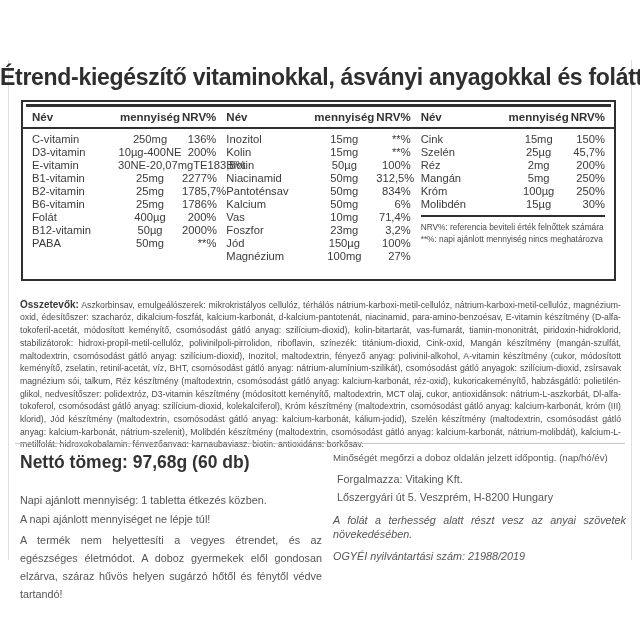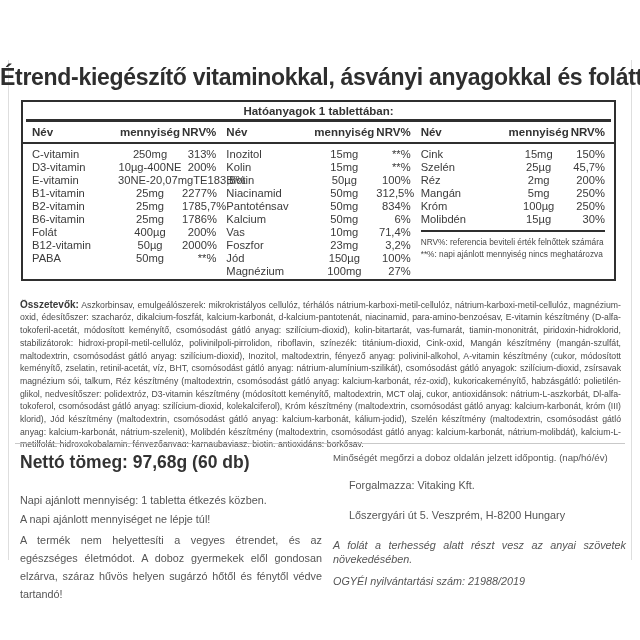--- a/index.html
+++ b/index.html
@@ -34,35 +34,34 @@
 
   .divider{position:absolute;left:15px;top:443px;width:610px;height:1px;background:#c9c9c9;}
 
   .bl{position:absolute;left:20px;top:452px;width:302px;}
   .net-weight{font-size:17.5px;font-weight:bold;color:#333;margin:0 0 20px 0;white-space:nowrap;}
   .bl-line{font-size:10.8px;line-height:14px;color:#555;margin:0 0 5px 0;}
   .bl-para{font-size:10.8px;line-height:18px;color:#555;text-align:justify;margin-top:2px;}
 
   .br{position:absolute;left:333px;top:452px;width:293px;}
   .br-quality{font-size:9.6px;color:#555;white-space:nowrap;margin:0 0 10px 0;}
-  .br-line{font-size:10.8px;line-height:13.5px;color:#555;margin:16px;}
+  .br-line{font-size:10.8px;line-height:13.5px;color:#555;margin:4px;}
   .br-claim{font-size:10.8px;line-height:14px;color:#555;font-style:italic;text-align:justify;margin:9px 0 0 0;}
   .br-reg{font-size:10.8px;color:#555;font-style:italic;margin:9px 0 0 0;white-space:nowrap;}
 </style>
 </head>
 <body>
 
 <div class="page">
   <div class="edge left"></div>
   <div class="edge right"></div>
 
   <div class="title">Étrend-kiegészítő vitaminokkal, ásványi anyagokkal és foláttal</div>
 
   <div class="facts">
-    <div class="facts-title">Hatóanyagok 1 tablettában:</div>
     <div class="thick-rule"></div>
     <div class="head-row" id="head-row">
         <div class="fgroup">
           <div class="frow">
             <span class="fname">Név</span>
             <span class="famt">mennyiség</span>
             <span class="fnrv">NRV%</span>
           </div>
         </div>
         <div class="fgroup">
@@ -79,21 +78,21 @@
             <span class="fnrv">NRV%</span>
           </div>
         </div>
       </div>
     <div class="head-underline"></div>
     <div class="rows-area" id="facts-groups">
         <div class="fgroup">
           <div class="frow">
             <span class="fname">C-vitamin</span>
             <span class="famt">250mg</span>
-            <span class="fnrv">313%</span>
+            <span class="fnrv">136%</span>
           </div>
           <div class="frow">
             <span class="fname">D3-vitamin</span>
             <span class="famt">10µg-400NE</span>
             <span class="fnrv">200%</span>
           </div>
           <div class="frow">
             <span class="fname">E-vitamin</span>
             <span class="famt">30NE-20,07mgTE</span>
             <span class="fnrv">183,8%</span>

